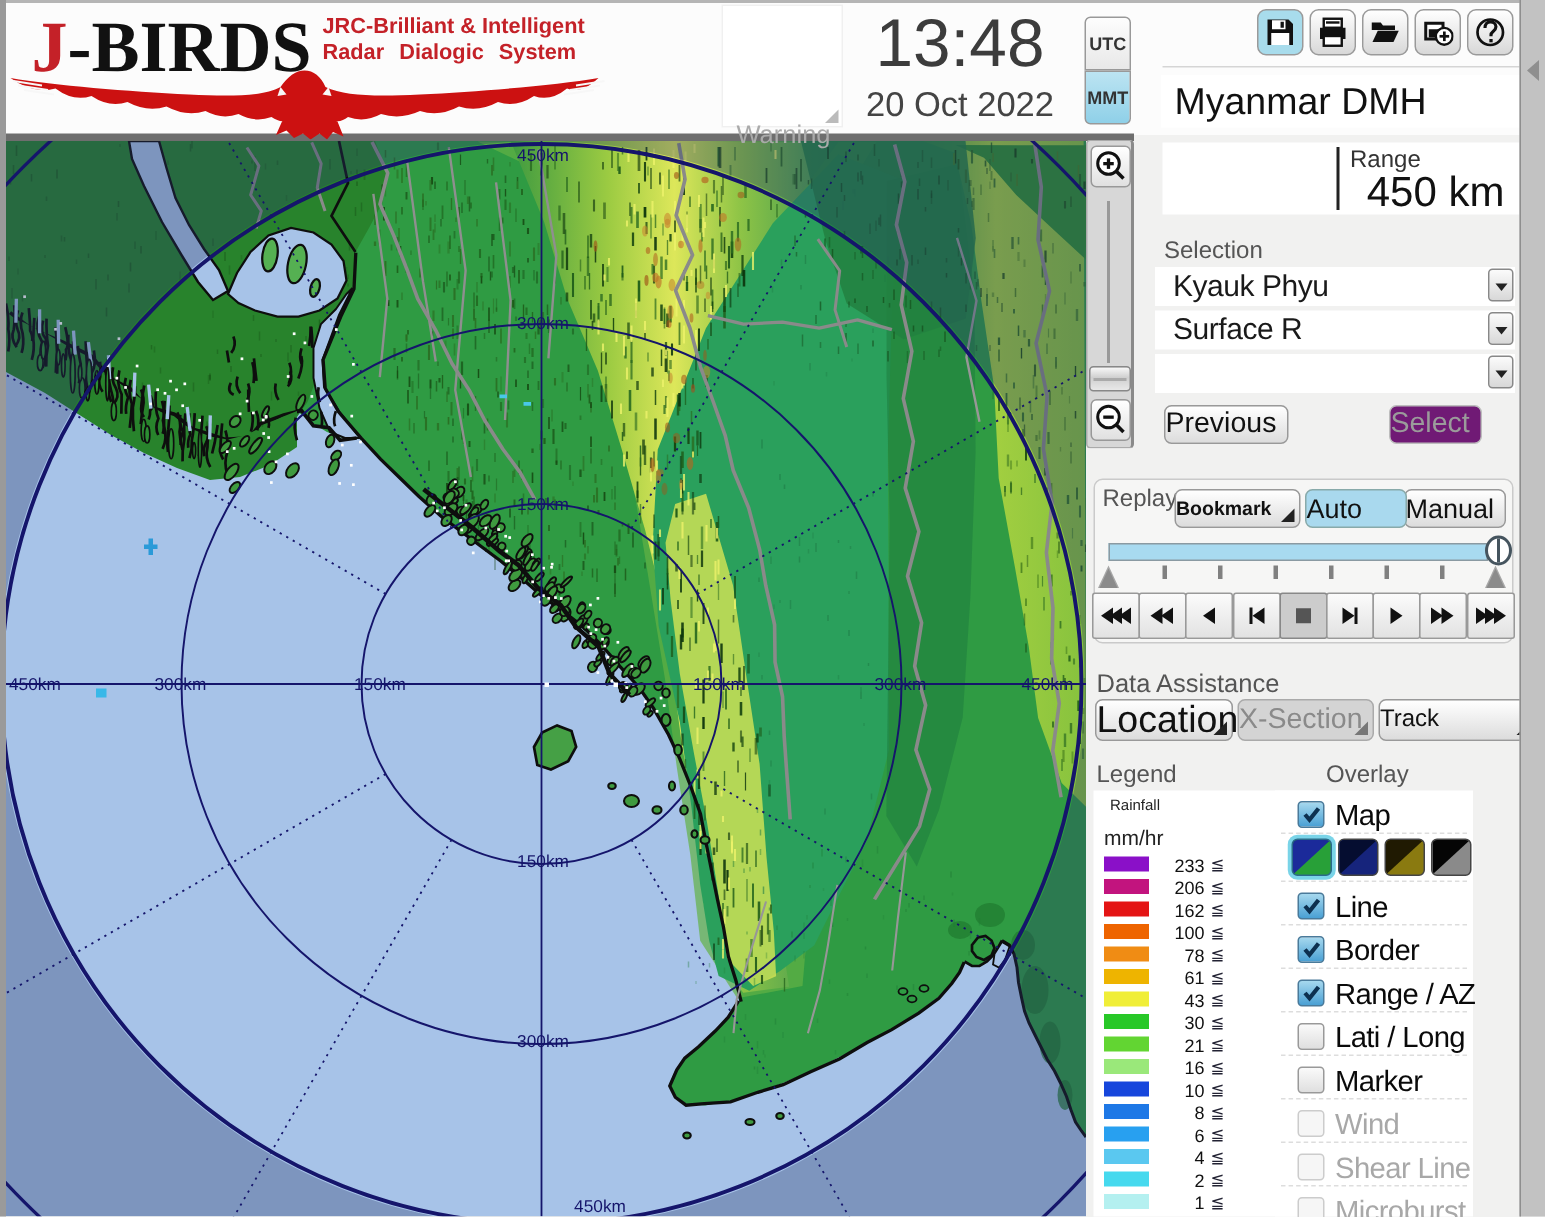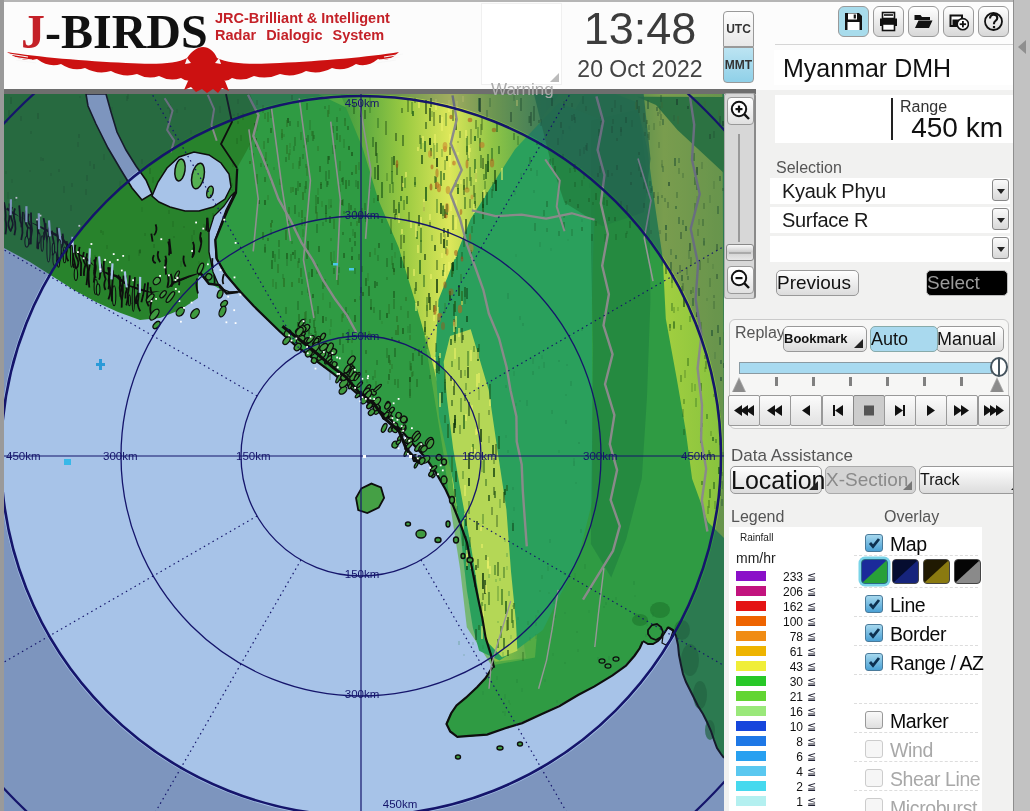--- a/index.html
+++ b/index.html
@@ -42,21 +42,21 @@
 #rangebar{position:absolute;left:891px;top:98px;width:2px;height:42px;background:#222;}
 #rangelbl{position:absolute;left:900px;top:98px;font-size:16px;color:#333;}
 #rangeval{position:absolute;left:880px;top:112px;width:123px;text-align:right;font-size:28px;color:#111;}
 #sel-label{position:absolute;left:776px;top:159px;font-size:16px;color:#555;}
 .selrow{position:absolute;left:770px;width:240px;height:26px;background:#fff;}
 .selrow span{position:absolute;left:12px;top:2px;font-size:20px;letter-spacing:-0.3px;color:#1a1a1a;white-space:nowrap;}
 .drop{position:absolute;left:222px;top:1px;width:17px;height:22px;border:1px solid #888;border-radius:3px;background:linear-gradient(#fbfbfb,#d8d8d8);box-sizing:border-box;}
 .drop i{position:absolute;left:4px;top:9px;width:0;height:0;border-left:4px solid transparent;border-right:4px solid transparent;border-top:5px solid #222;}
 .btn{position:absolute;border:1px solid #999;border-radius:5px;background:linear-gradient(#ffffff,#dcdcdc);box-sizing:border-box;text-align:left;color:#111;white-space:nowrap;}
 #prevbtn{left:776px;top:270px;width:83px;height:26px;font-size:19px;line-height:24px;}
-#selbtn{left:926px;top:270px;width:82px;height:26px;font-size:19px;line-height:24px;background:#000000;border-color:#bdbdbd;color:#9b9b9b;}
+#selbtn{left:926px;top:270px;width:62px;height:26px;font-size:19px;line-height:24px;background:#701a75;border-color:#bdbdbd;color:#9b9b9b;}
 
 #replaybox{position:absolute;left:729px;top:319px;width:280px;height:110px;border:1px solid #cacaca;border-radius:6px;background:#f6f6f5;box-sizing:border-box;}
 #replaylbl{position:absolute;left:735px;top:324px;font-size:16px;color:#555;}
 #bookmark{left:783px;top:326px;width:84px;height:26px;font-size:13px;font-weight:bold;line-height:24px;}
 #autobtn{left:870px;top:326px;width:68px;height:26px;font-size:18px;line-height:24px;background:#a9d9ee;border-color:#8aa;z-index:2;}
 #manualbtn{left:936px;top:326px;width:68px;height:26px;font-size:18px;line-height:24px;}
 .fold{position:absolute;right:3px;bottom:3px;width:0;height:0;border-left:9px solid transparent;border-bottom:9px solid #222;}
 .foldg{position:absolute;right:3px;bottom:3px;width:0;height:0;border-left:9px solid transparent;border-bottom:9px solid #777;}
 #slidertrack{position:absolute;left:739px;top:362px;width:253px;height:12px;background:#a8daf0;border:1px solid #8a9aa2;box-sizing:border-box;}
 #sliderhandle{position:absolute;left:990px;top:357px;width:18px;height:20px;border:2px solid #45545e;border-radius:50%;background:#fff;box-sizing:border-box;}
@@ -2020,20 +2020,24 @@
         <div class="cbl">Border</div>
       </div>
       <div class="cbrow" style="top:123px;">
         <div class="cbx">
           <svg width="15" height="15" viewBox="0 0 15 15">
             <path d="M3 7 L6 10.5 L12 3" fill="none" stroke="#0d3050" stroke-width="2.8"></path>
           </svg>
         </div>
         <div class="cbl">Range / AZ</div>
       </div>
+      <div class="cbrow" style="top:152px;">
+        <div class="cbe"></div>
+        <div class="cbl">Lati / Long</div>
+      </div>
       <div class="cbrow" style="top:181px;">
         <div class="cbe"></div>
         <div class="cbl">Marker</div>
       </div>
       <div class="cbrow" style="top:210px;">
         <div class="cbd"></div>
         <div class="cbld">Wind</div>
       </div>
       <div class="cbrow" style="top:239px;">
         <div class="cbd"></div>

